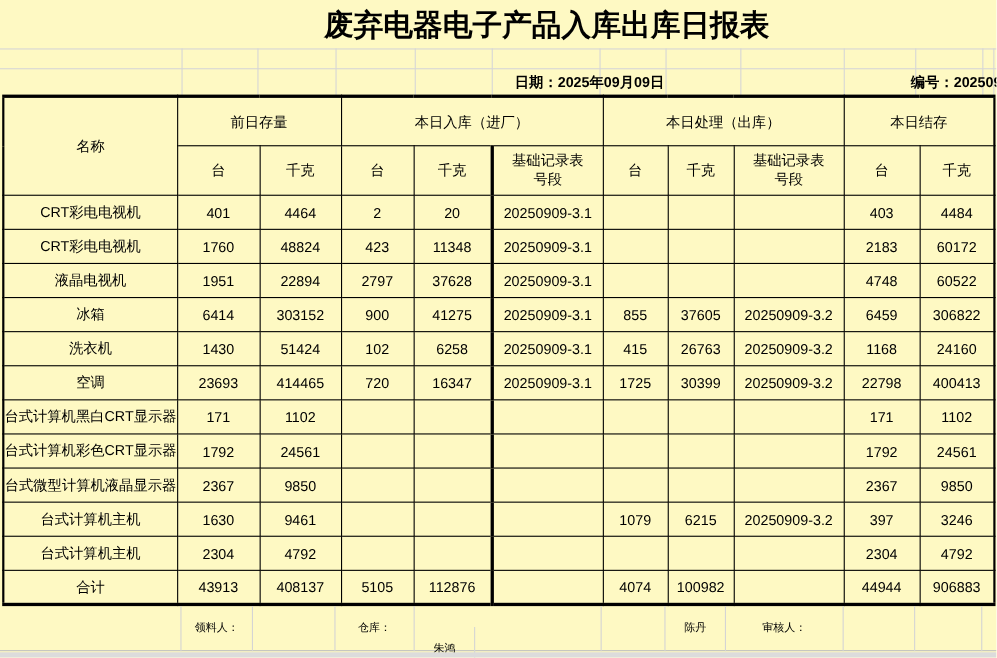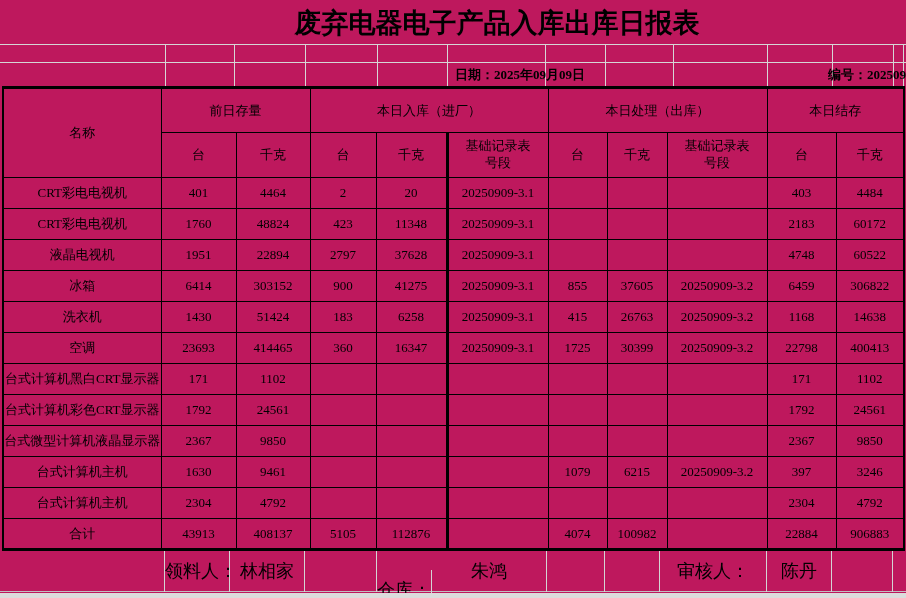--- a/index.html
+++ b/index.html
@@ -1,41 +1,41 @@
 <!DOCTYPE html>
 <html><head>
 <meta charset="utf-8">
 <style>
   html,body{margin:0;padding:0;background:#fff;}
-  .screen{position:relative;width:906px;height:598px;background:#be185d;overflow:hidden;
-          font-family:Liberation Serif, serif;color:#000;}
+  .screen{position:relative;width:906px;height:598px;background:#fef9c3;overflow:hidden;
+          font-family:Liberation Sans, sans-serif;color:#000;}
   
   .title{position:absolute;top:0;left:0;width:906px;height:44px;line-height:46px;
          text-align:center;font-size:27px;font-weight:bold;padding-left:88px;box-sizing:border-box;
          white-space:nowrap;}
   
   .hline{position:absolute;height:1px;background:#d6d6d6;}
   .vline{position:absolute;width:1px;background:#d6d6d6;}
   
   .info{position:absolute;top:62px;height:25px;line-height:25px;font-size:13px;font-weight:bold;white-space:nowrap;}
-  #unit{left:5px;} #date{left:455px;} #serial{left:828px;}
+  #unit{left:5px;} #date{left:468px;} #serial{left:828px;}
   
   table.report{position:absolute;left:2px;top:86px;width:901px;border-collapse:collapse;table-layout:fixed;
                border:2px solid #000;border-top:3px solid #000;border-bottom:3px solid #000;}
   .report th,.report td{border:1px solid #000;text-align:center;vertical-align:middle;
                font-size:13px;font-weight:normal;padding:0;overflow:hidden;}
   .report tr.h1,.report tr.h2{height:45px;}
   .report tbody tr{height:31px;}
   .thickL{border-left:3px solid #000 !important;}
   th.sub{white-space:pre-line;line-height:1.3;}
   td.name{white-space:nowrap;}
   
   .sig{position:absolute;left:0;top:551px;width:906px;height:41px;display:flex;
        border-bottom:1px solid #c0c0c0;box-sizing:border-box;}
-  .sig .cell{height:41px;line-height:41px;text-align:center;font-size:18px;
+  .sig .cell{height:41px;line-height:41px;text-align:center;font-size:10px;
        border-right:1px solid #d4d4d4;box-sizing:border-box;overflow:hidden;white-space:nowrap;}
   .sig .cell:nth-child(1){width:165px;}
   .sig .cell:nth-child(2){width:65px;}
   .sig .cell:nth-child(3){width:75px;}
   .sig .cell:nth-child(4){width:72px;}
   .sig .cell:nth-child(5){width:55px;margin-top:19px;}
   .sig .cell:nth-child(6){width:115px;}
   .sig .cell:nth-child(7){width:58px;}
   .sig .cell:nth-child(8){width:55px;}
   .sig .cell:nth-child(9){width:107px;}
@@ -156,34 +156,34 @@
       <td>855</td>
       <td>37605</td>
       <td>20250909-3.2</td>
       <td>6459</td>
       <td>306822</td>
     </tr>
         <tr>
       <td class="name">洗衣机</td>
       <td>1430</td>
       <td>51424</td>
-      <td>183</td>
+      <td>102</td>
       <td>6258</td>
       <td class="thickL">20250909-3.1</td>
       <td>415</td>
       <td>26763</td>
       <td>20250909-3.2</td>
       <td>1168</td>
-      <td>14638</td>
+      <td>24160</td>
     </tr>
         <tr>
       <td class="name">空调</td>
       <td>23693</td>
       <td>414465</td>
-      <td>360</td>
+      <td>720</td>
       <td>16347</td>
       <td class="thickL">20250909-3.1</td>
       <td>1725</td>
       <td>30399</td>
       <td>20250909-3.2</td>
       <td>22798</td>
       <td>400413</td>
     </tr>
         <tr>
       <td class="name">台式计算机黑白CRT显示器</td>
@@ -253,35 +253,34 @@
         <tr>
       <td class="name">合计</td>
       <td>43913</td>
       <td>408137</td>
       <td>5105</td>
       <td>112876</td>
       <td class="thickL"></td>
       <td>4074</td>
       <td>100982</td>
       <td></td>
-      <td>22884</td>
+      <td>44944</td>
       <td>906883</td>
     </tr>
       </tbody>
   </table>
 
   <div class="sig">
     <div class="cell"></div>
     <div class="cell">领料人：</div>
-    <div class="cell">林相家</div>
     <div class="cell"></div>
     <div class="cell">仓库：</div>
     <div class="cell">朱鸿</div>
     <div class="cell"></div>
     <div class="cell"></div>
+    <div class="cell">陈丹</div>
     <div class="cell">审核人：</div>
-    <div class="cell">陈丹</div>
     <div class="cell"></div>
     <div class="cell"></div>
   </div>
 
   <div class="bottomstrip"></div>
 </div>
 
 </body></html>

